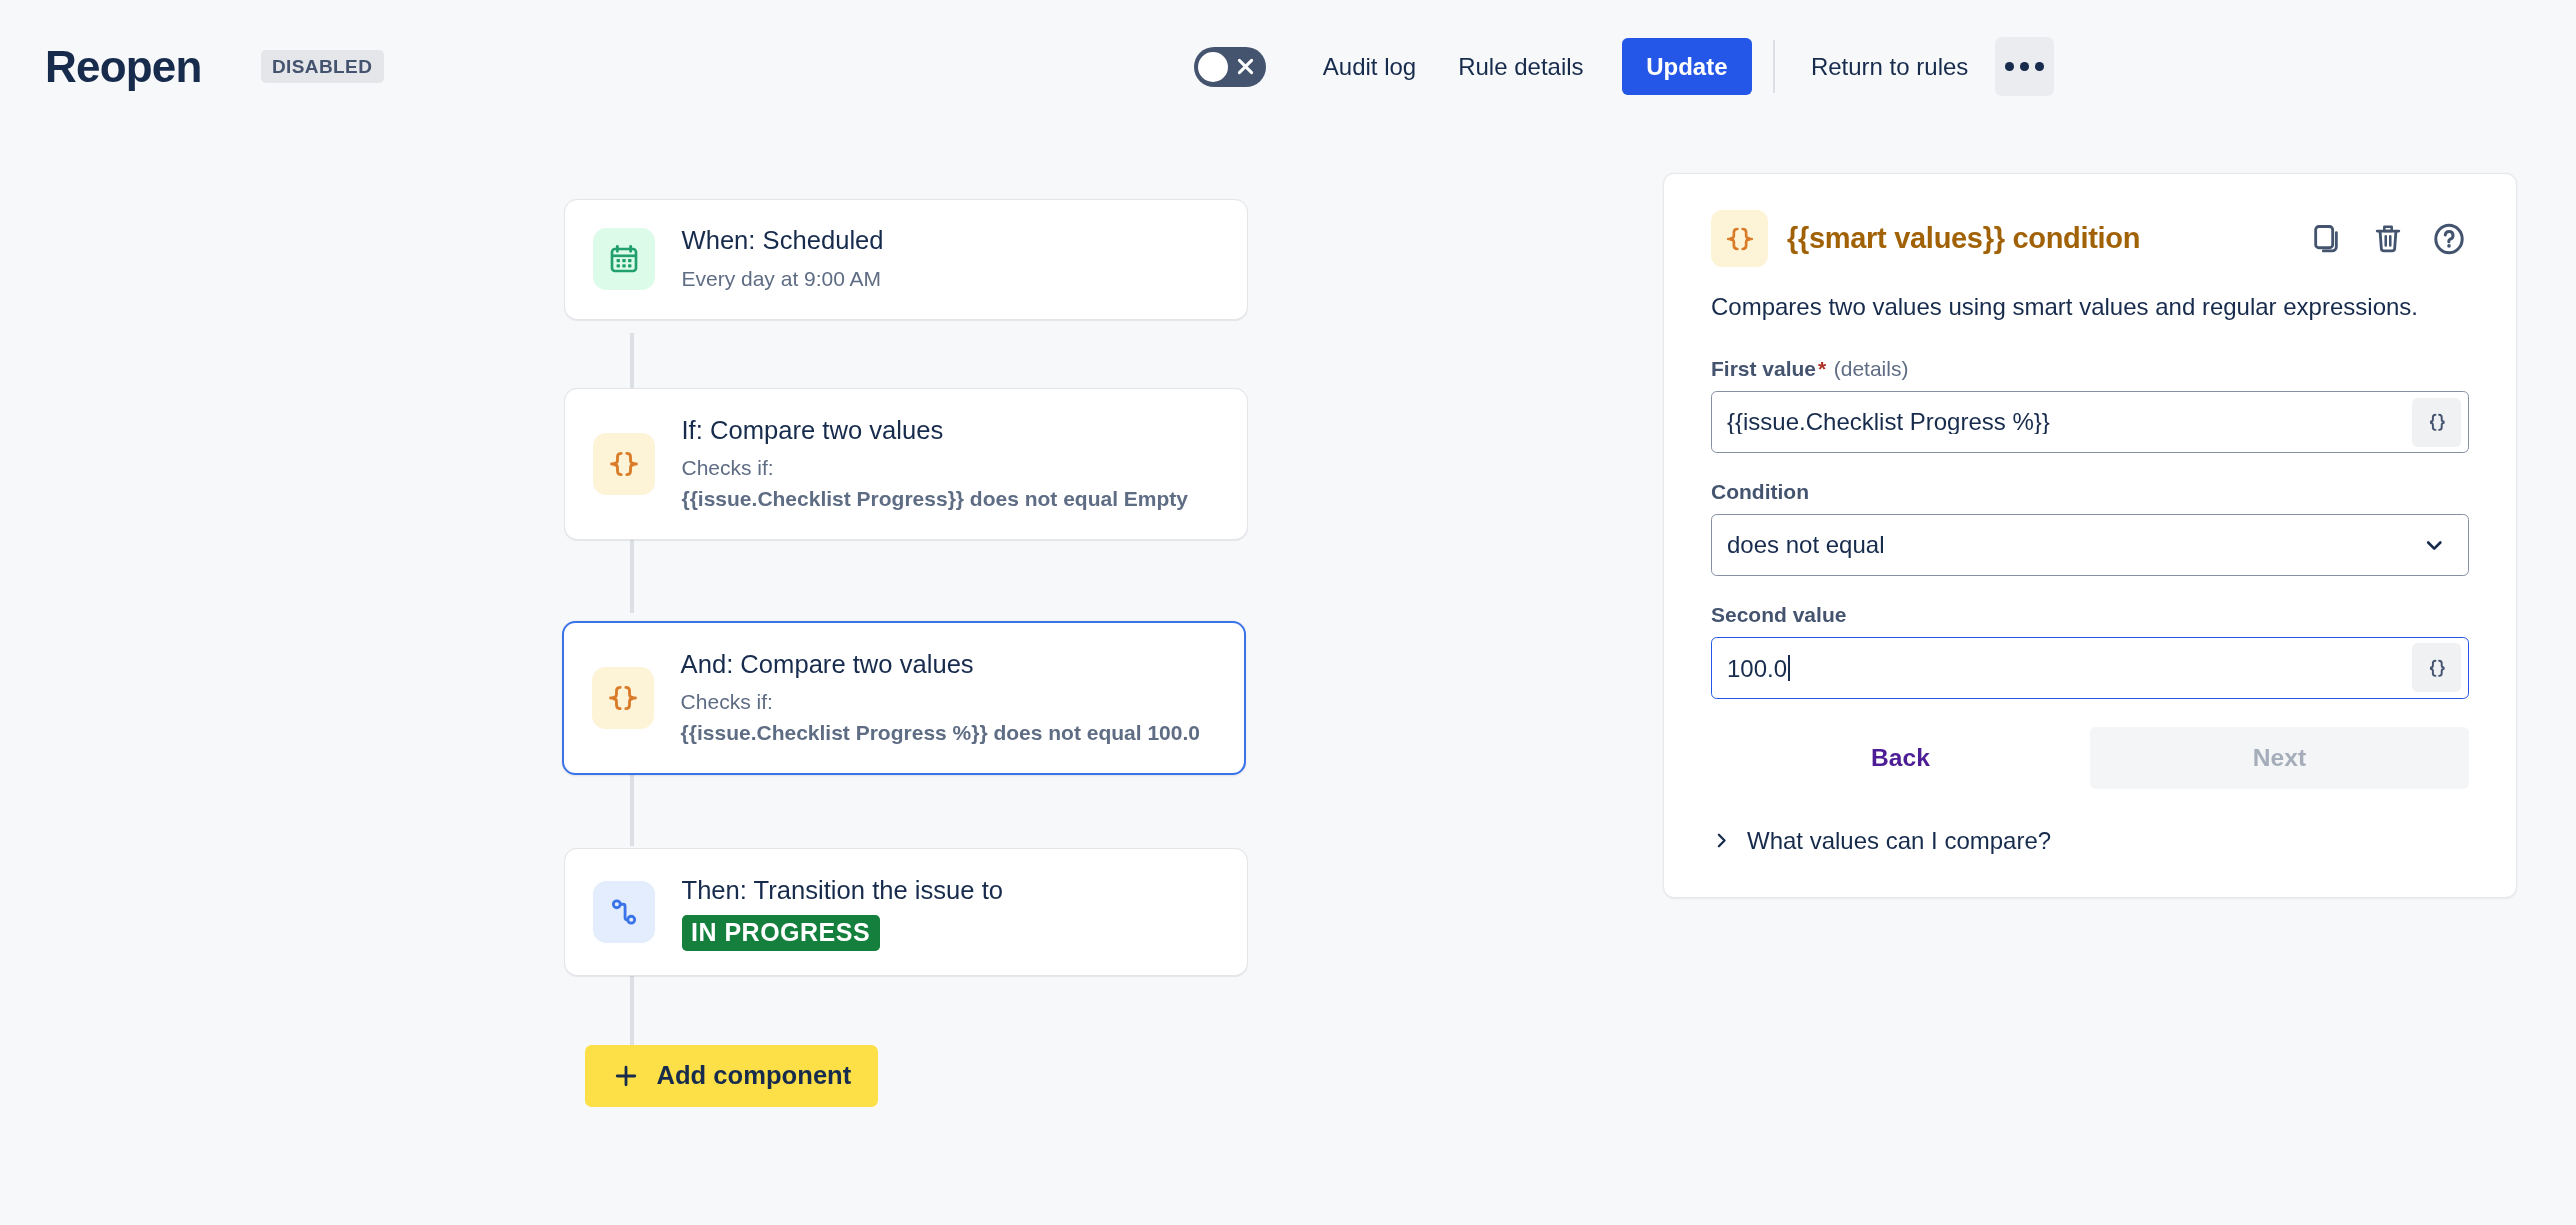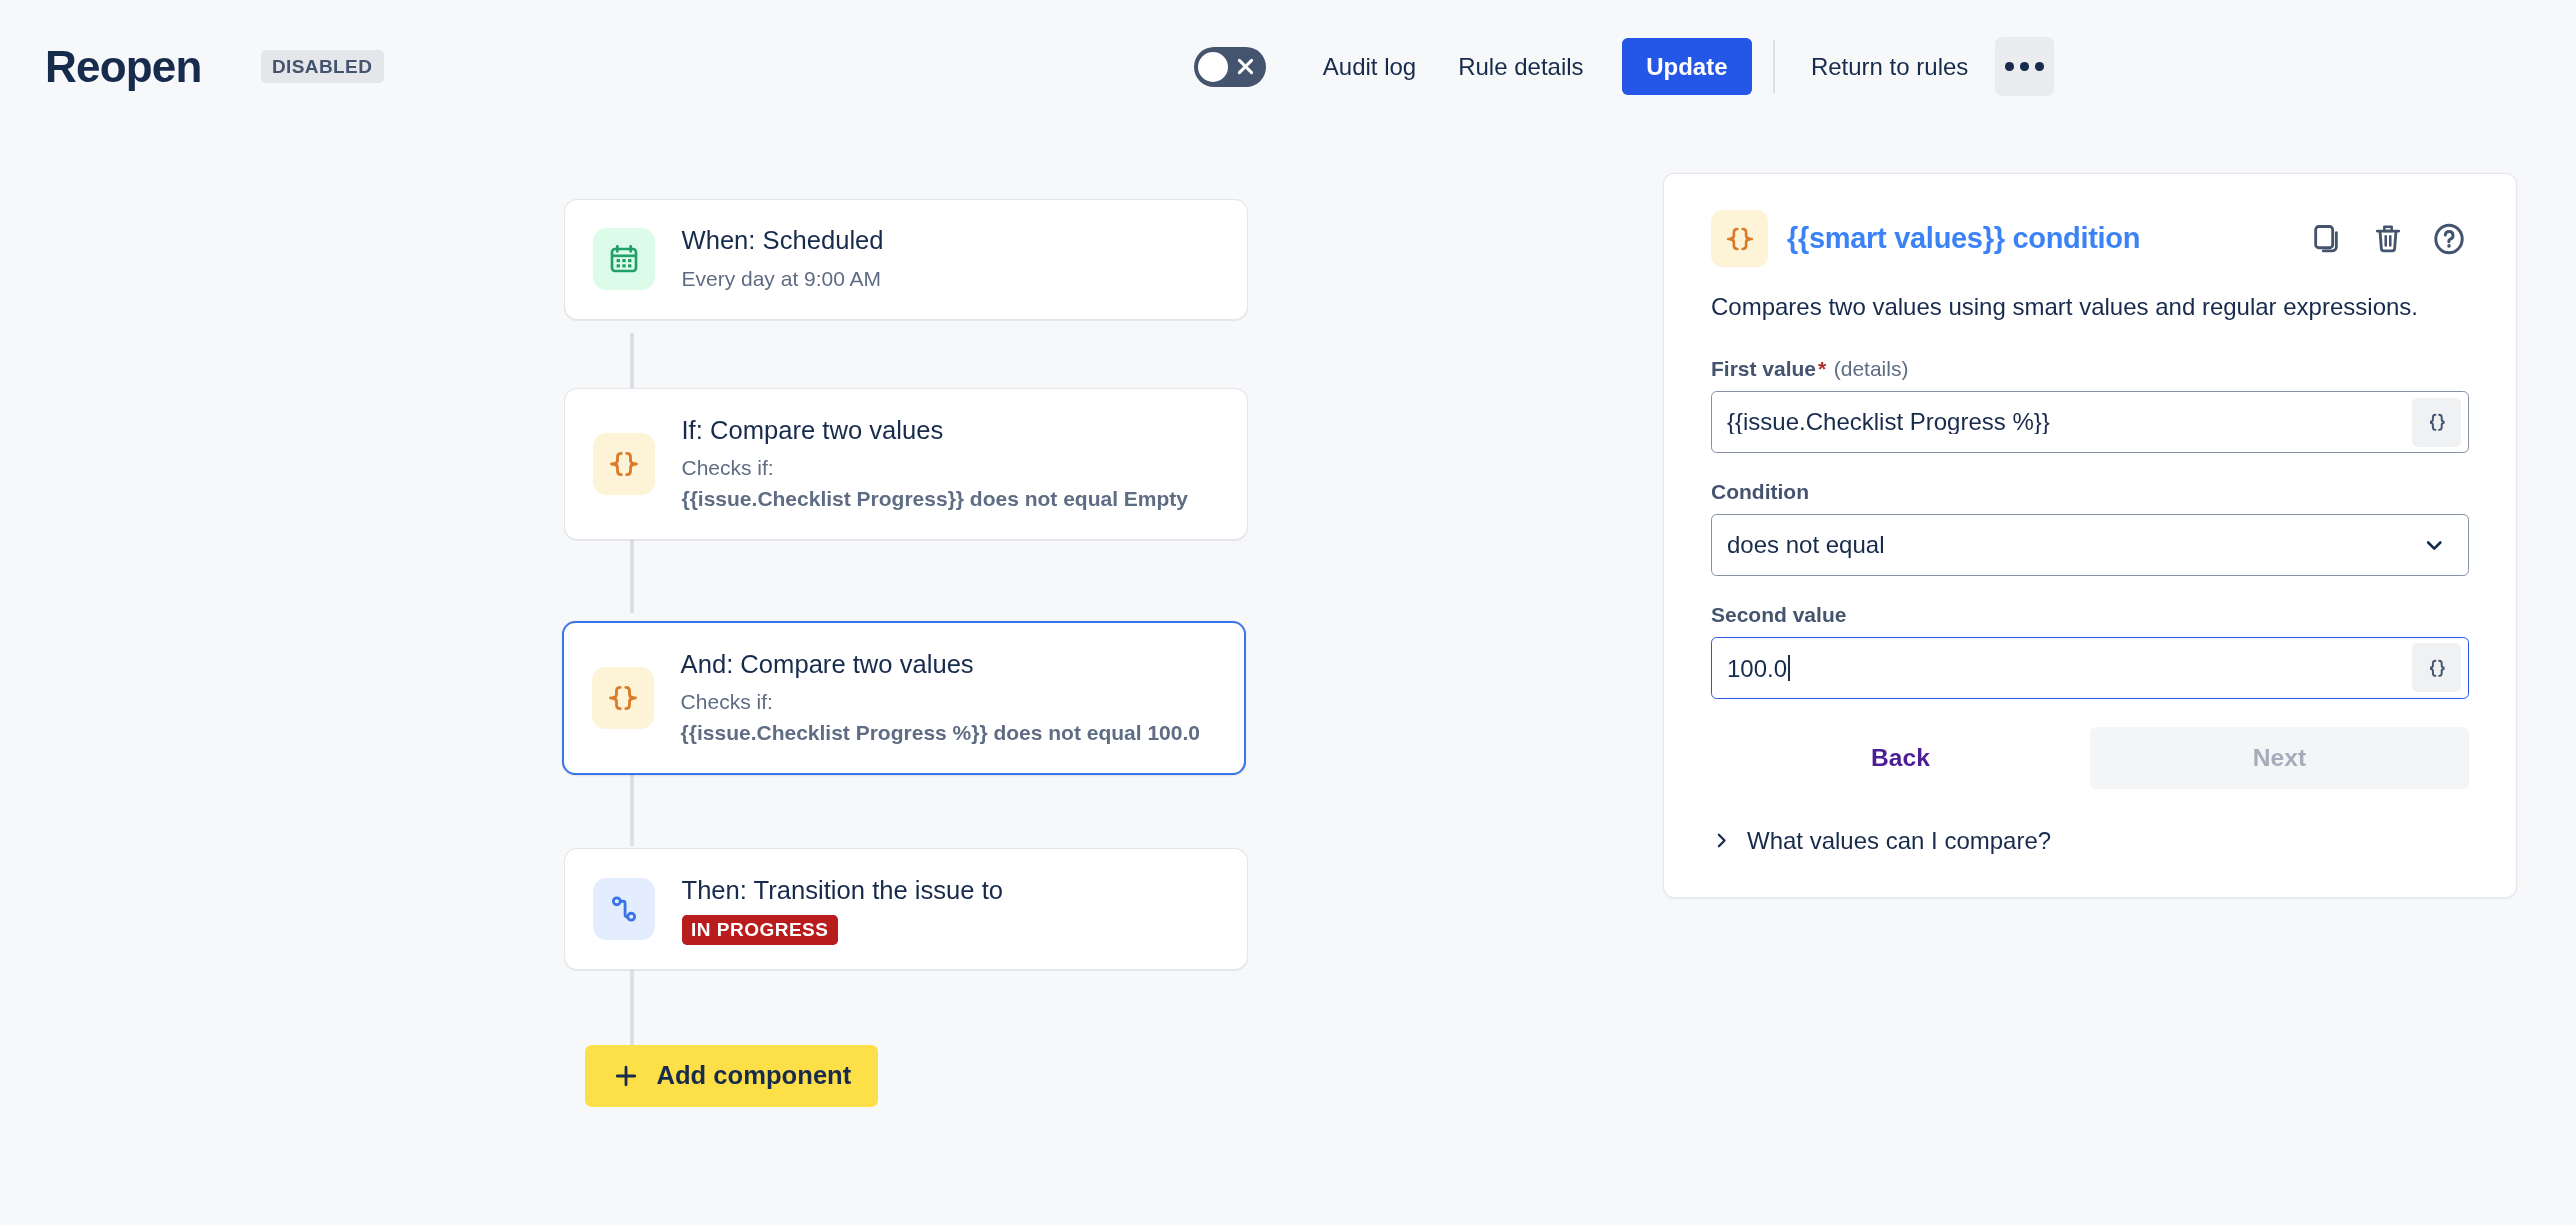--- a/index.html
+++ b/index.html
@@ -195,23 +195,23 @@
     font-size: 21px;
     color: #5E6C84;
     line-height: 1.45;
     margin-top: 6.6px;
   }
   .card-sub b { font-weight: 700; color: #5E6C84; }
 
   .lozenge-status {
     display: inline-block;
     margin-top: 8.5px;
-    background: #b91c1c;
+    background: #15803d;
     color: #FFFFFF;
-    font-size: 19px;
+    font-size: 25px;
     font-weight: 700;
     letter-spacing: 0.5px;
     padding: 4.7px 9.5px 5.7px;
     border-radius: 4.7px;
     line-height: 1;
   }
 
   .add-component {
     position: absolute;
     left: 21px;
@@ -254,21 +254,21 @@
     border-radius: 11.4px;
     background: #FDF3D7;
     display: flex;
     align-items: center;
     justify-content: center;
     flex: none;
   }
   .panel-title {
     font-size: 29px;
     font-weight: 600;
-    color: #3b82f6;
+    color: #a16207;
     letter-spacing: -0.3px;
   }
   .panel-actions {
     margin-left: auto;
     display: flex;
     align-items: center;
     gap: 21px;
   }
   .panel-actions .act {
     width: 40px; height: 40px;

